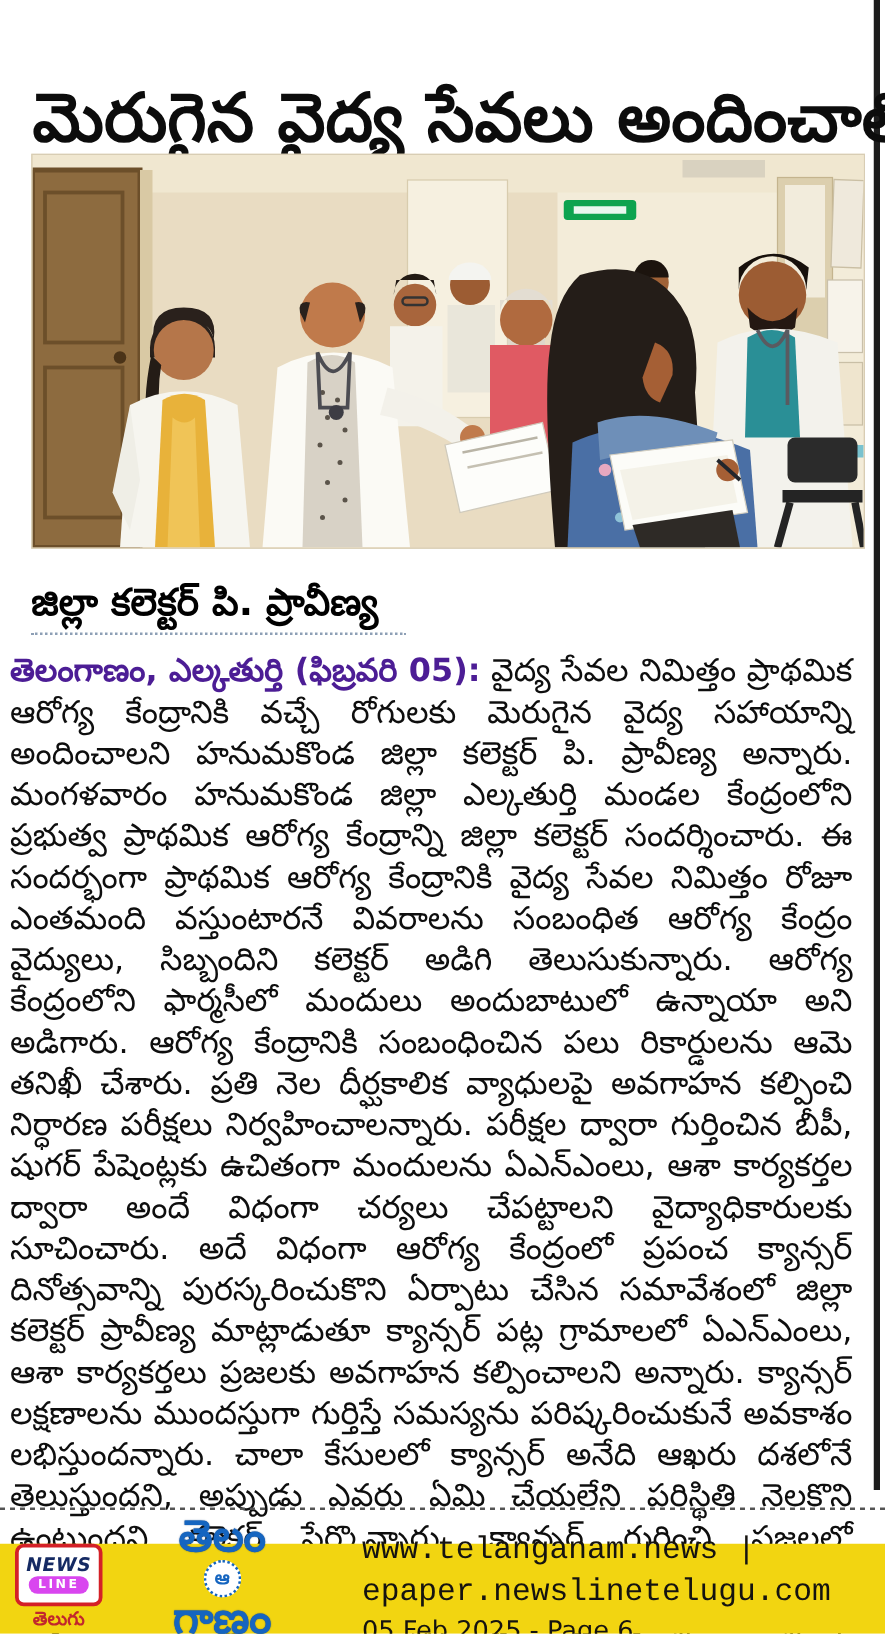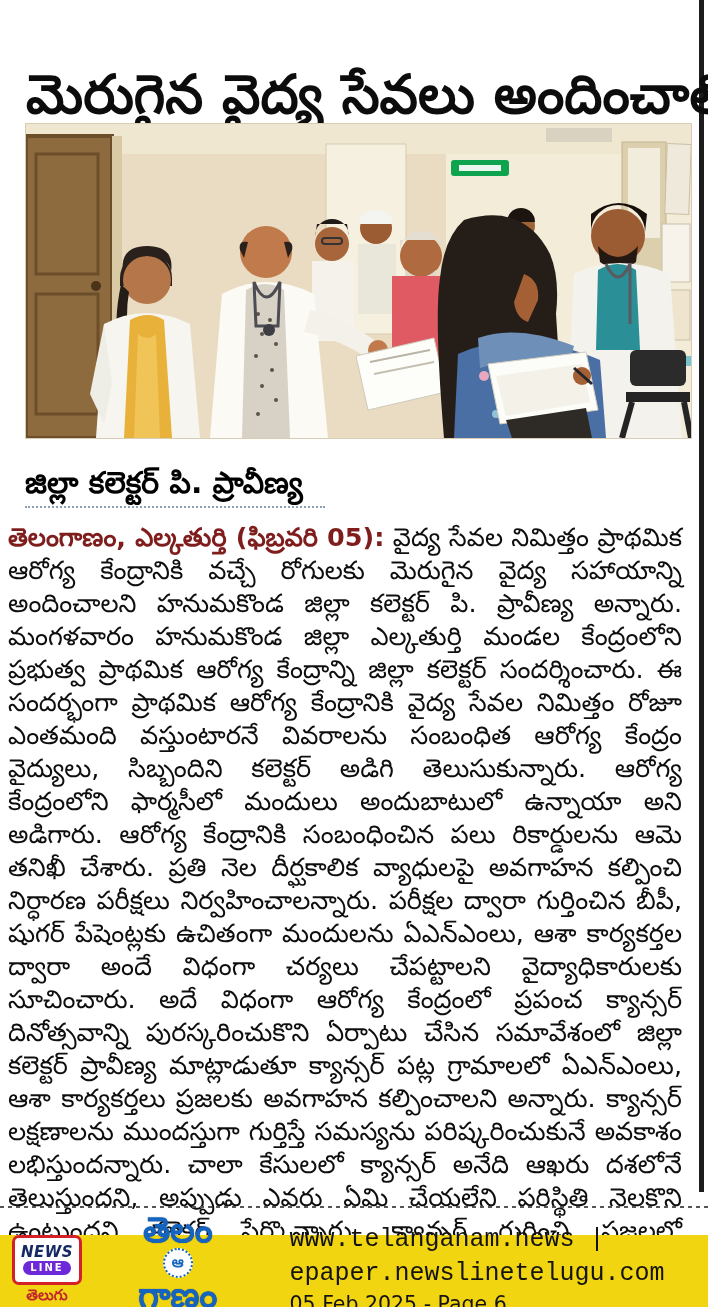--- a/index.html
+++ b/index.html
@@ -25,41 +25,41 @@
     font-size:30px;font-weight:bold;color:#000000;line-height:1.2;
     padding-bottom:5px;padding-right:22px;
     border-bottom:2px dotted #8d9fb5;
     white-space:nowrap;
   }
   .body-text{
     position:absolute;top:495px;left:8px;width:674px;
     font-size:25.5px;line-height:33px;color:#0e0e0e;
     text-align:justify;
   }
-  .dateline{font-weight:bold;color:#7f1d1d;}
+  .dateline{font-weight:bold;color:#4c1d95;}
   .dashed-sep{
     position:absolute;top:1206px;left:0;width:708px;height:2px;
     background:repeating-linear-gradient(90deg,#555 0 4px,transparent 4px 8px);
   }
   .footer{
     position:absolute;top:1235px;left:0;width:708px;height:72px;
     background:#f2d511;display:flex;align-items:center;
   }
   .newsline-logo{
     margin-left:12px;width:72px;display:flex;flex-direction:column;align-items:center;
   }
   .nl-box{
     width:64px;height:44px;background:#ffffff;border:3px solid #d42027;border-radius:7px;
     display:flex;flex-direction:column;align-items:center;justify-content:center;
   }
   .nl-news{
     font-size:15px;font-weight:bold;font-style:italic;color:#152a63;letter-spacing:.5px;line-height:1;
   }
   .nl-line{
-    margin-top:1px;background:#6d28d9;color:#fff;font-size:10px;font-weight:bold;
+    margin-top:1px;background:#d946ef;color:#fff;font-size:10px;font-weight:bold;
     letter-spacing:2px;padding:1px 7px;border-radius:9px;line-height:1.2;
   }
   .nl-telugu{font-size:15px;color:#c1272d;font-weight:bold;margin-top:1px;}
   .brand-wrap{
     margin-left:6px;display:flex;flex-direction:column;align-items:center;position:relative;
   }
   .brand-row{display:flex;align-items:center;flex-direction:column;}
   .brand-txt{
     font-size:35px;font-weight:bold;color:#1565c0;line-height:1;
     text-shadow:0 0 1px #0d3c7a;white-space:nowrap;

